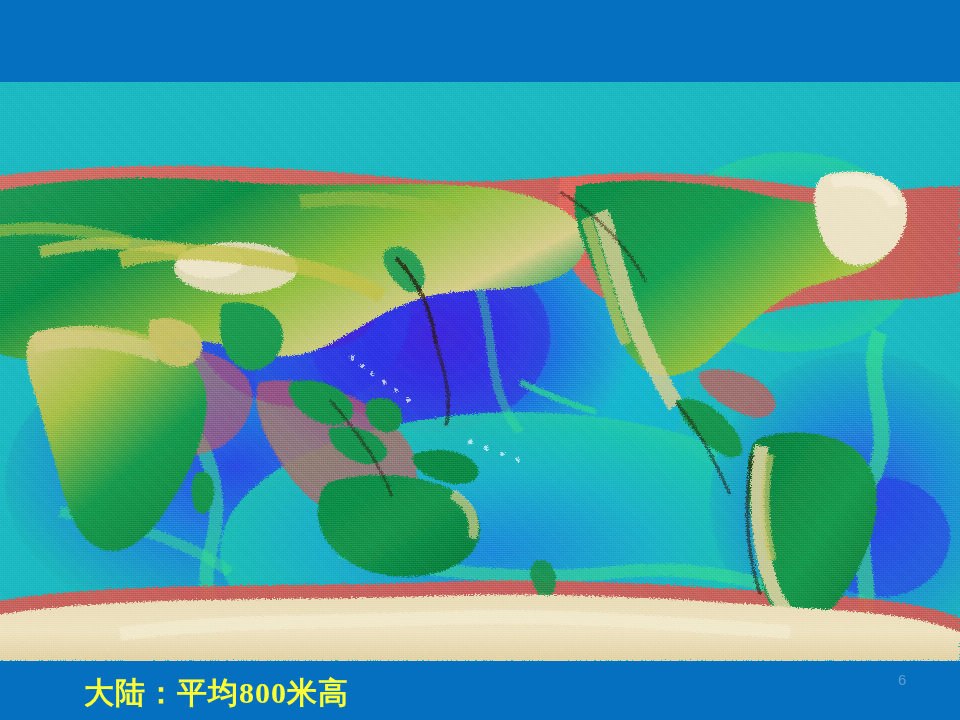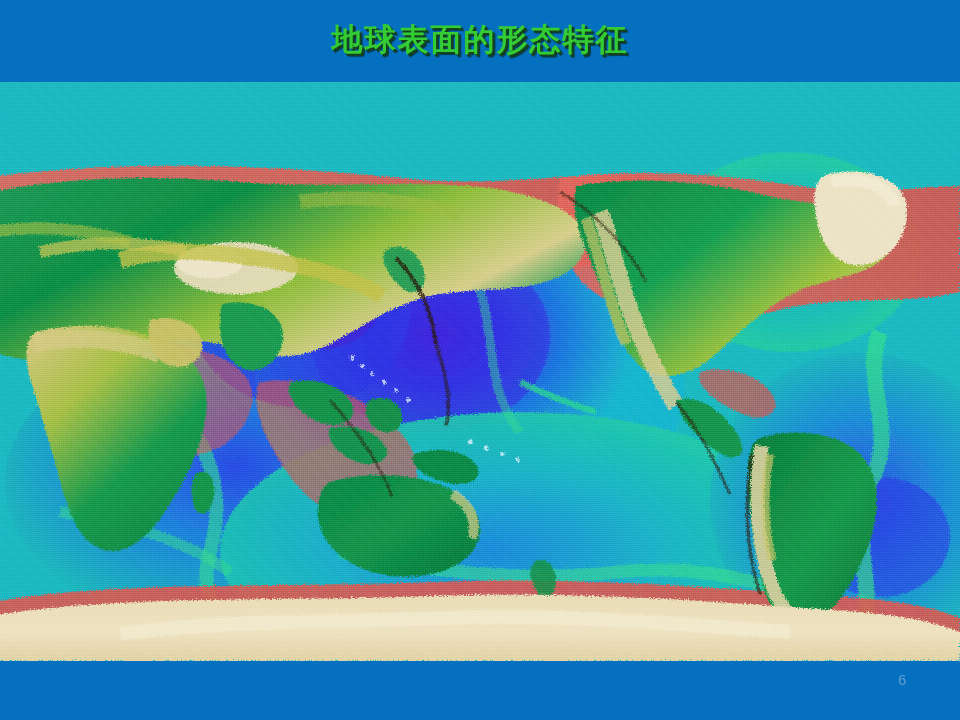--- a/index.html
+++ b/index.html
@@ -79,23 +79,20 @@
     font-family:"Liberation Sans","DejaVu Sans",sans-serif;
     font-weight:400;
     line-height:1;
   }
 </style>
 </head>
 <body>
 
 <div id="slide">
 
-  <div id="title-bar">
-    <div id="title-text">地球表面的形态特征</div>
-  </div>
 
   <div id="map-figure">
     <svg id="map-svg" viewBox="0 0 960 579" preserveAspectRatio="none">
       <defs>
 
         <radialGradient id="pacificDeep" cx="42%" cy="36%" r="46%">
           <stop offset="0%" stop-color="#4420d8"></stop>
           <stop offset="32%" stop-color="#2b3ae8"></stop>
           <stop offset="62%" stop-color="#1f72e0"></stop>
           <stop offset="100%" stop-color="#19b6cf"></stop>
@@ -305,17 +302,18 @@
         <path d="M520,300 C544,312 570,322 596,330" stroke="#2ee08a" stroke-width="6" fill="none" opacity="0.7"></path>
 
         <path d="M700,290 C728,282 760,294 772,312 C782,328 768,340 748,334 C724,326 694,306 700,290 Z" fill="#d9564f" opacity="0.7"></path>
       </g>
     </svg>
     <div id="map-noise"></div>
     <div id="map-noise2"></div>
   </div>
 
   <div id="caption-bar">
+    <div id="caption-left" class="caption-text">大陆：平均800米高</div>
   </div>
 
   <div id="page-number">6</div>
 
 </div>
 
 </body></html>

